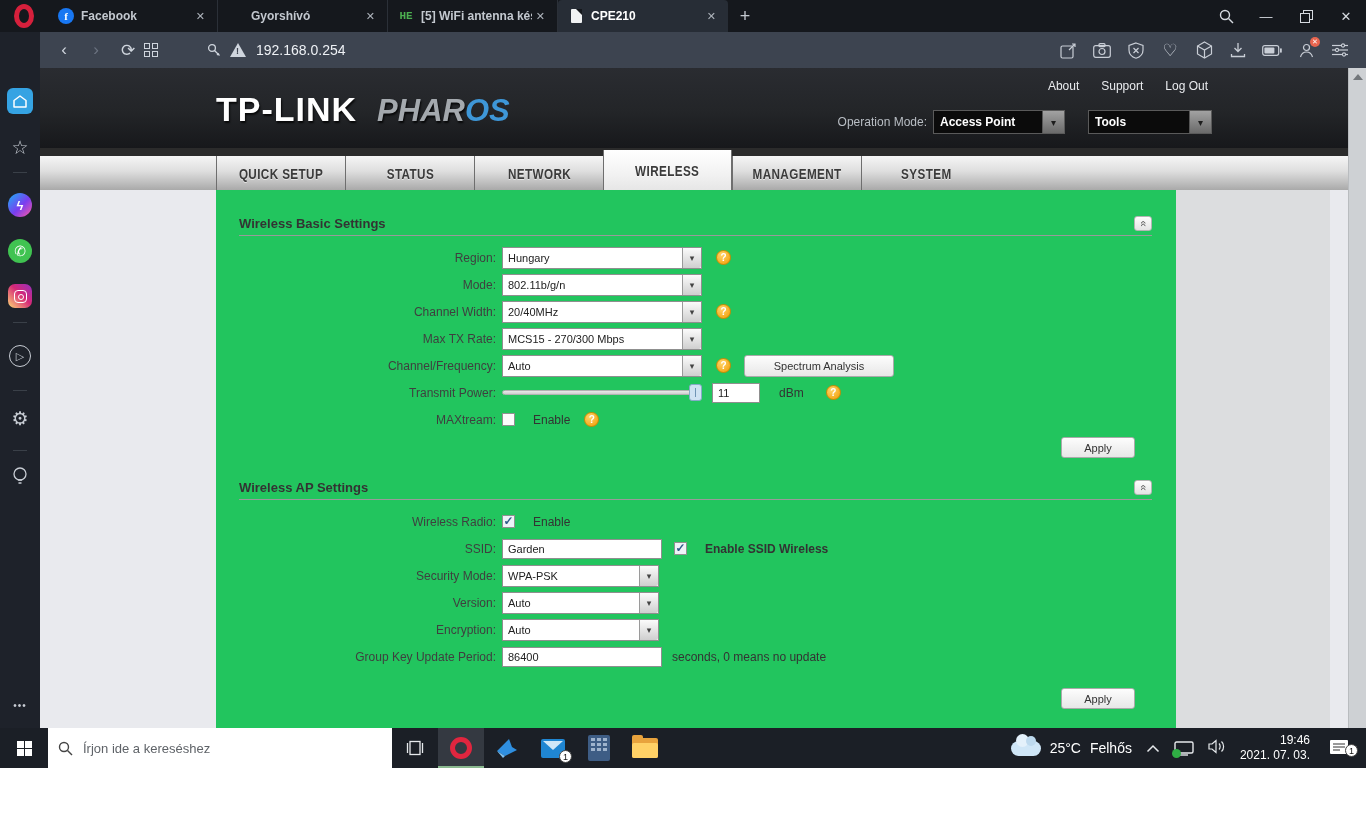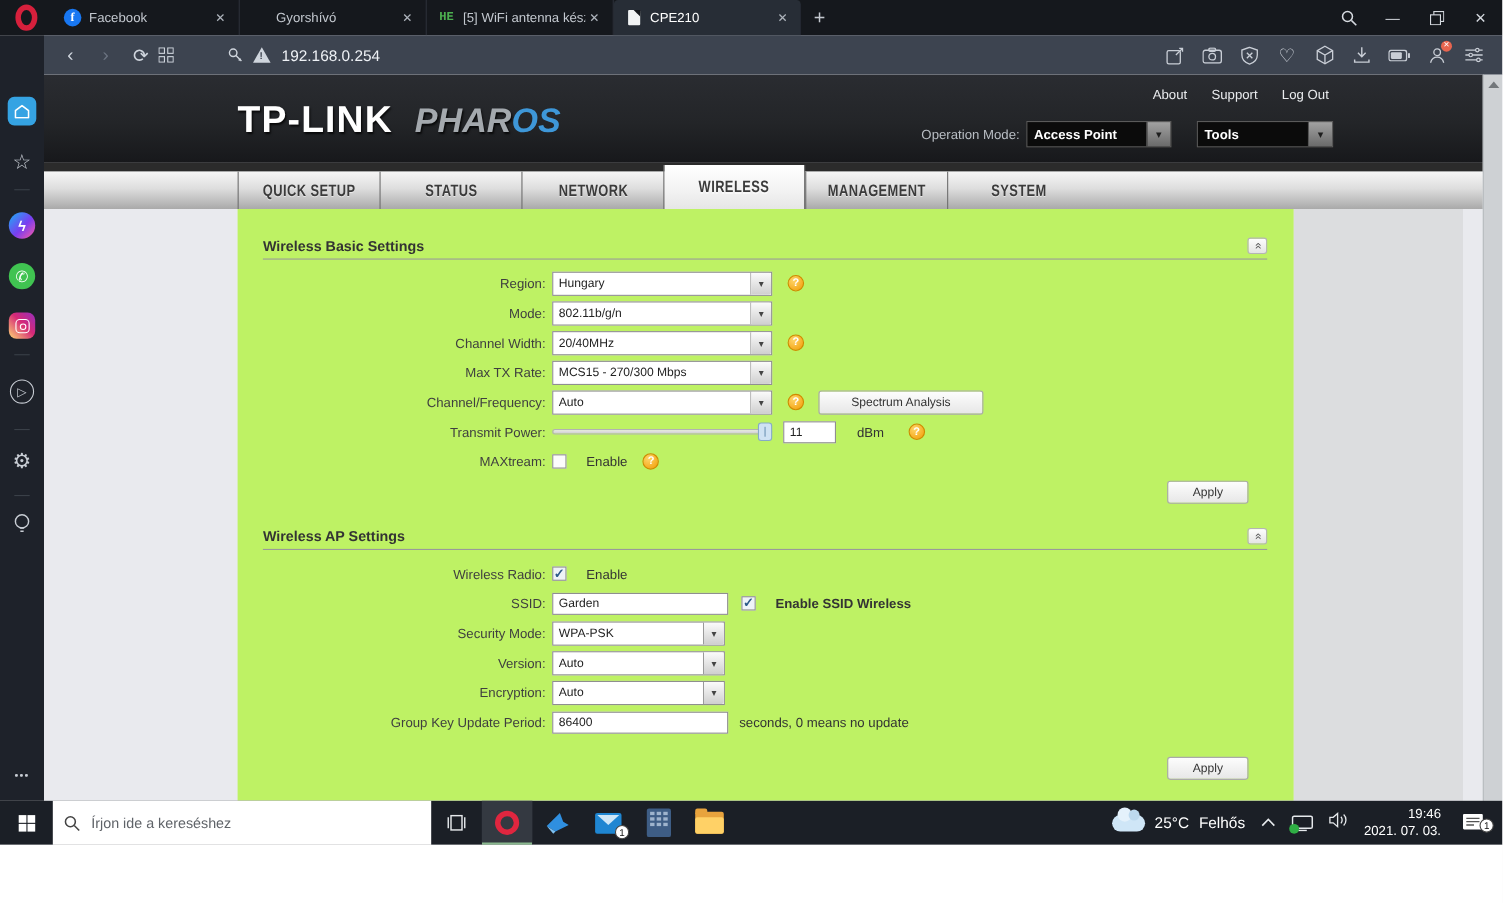--- a/index.html
+++ b/index.html
@@ -5,21 +5,21 @@
   * { margin:0; padding:0; box-sizing:border-box; }
   html,body { background:#fff; }
   body { font-family:"Liberation Sans", sans-serif; }
   .screen { position:relative; width:1366px; height:821px; background:#fff; overflow:hidden; }
 
   
   .tabbar { position:absolute; left:0; top:0; width:1366px; height:32px; background:#15181d; display:flex; align-items:stretch; }
   .opera-menu { width:48px; display:flex; align-items:center; justify-content:center; }
   .opera-o { width:20px; height:24px; border:5px solid #d6203c; border-radius:50%; }
   .btab { position:relative; width:170px; display:flex; align-items:center; padding:0 8px 0 10px; color:#c3c8cf; font-size:12px; border-right:1px solid #2b3038; }
-  .btab .ttl { flex:1; overflow:hidden; white-space:nowrap; }
+  .btab .ttl { flex:1; overflow:hidden; white-space:nowrap;font-weight:bold; }
   .btab .x { color:#aeb4bc; font-size:11px; padding:2px 4px; cursor:pointer; }
   .btab.active { background:#272d36; color:#fff; border-radius:4px 4px 0 0; border-right:none; }
   .fav { width:16px; height:16px; margin-right:7px; display:flex; align-items:center; justify-content:center; flex:0 0 16px; }
   .fav-fb { background:#1877f2; border-radius:50%; color:#fff; font-weight:bold; font-size:11px; font-family:"Liberation Serif",serif; }
   .fav-grid { display:grid; grid-template-columns:6px 6px; grid-template-rows:6px 6px; gap:2px; width:auto; height:auto; }
   .fav-grid i { background:#e8eaed; border-radius:1px; }
   .fav-he { color:#4caf50; font-size:11px; font-weight:bold; font-family:"Liberation Mono",monospace; }
   .fav-page { width:11px; height:14px; background:#f1f3f4; border-radius:1px; position:relative; }
   .fav-page:before { content:""; position:absolute; right:0; top:0; border:3px solid #15181d; border-left-color:transparent; border-bottom-color:transparent; }
   .newtab { width:34px; display:flex; align-items:center; justify-content:center; color:#c3c8cf; font-size:18px; }
@@ -69,21 +69,21 @@
   .dsel.w1 { width:132px; } .dsel.w2 { width:124px; margin-left:23px; }
 
   .navstrip { position:absolute; left:0; top:80px; width:1308px; height:8px; background:#2b2b2b; }
   .navbar { position:absolute; left:0; top:88px; width:1308px; height:34px; background:linear-gradient(180deg,#f6f6f6 0%,#dedede 45%,#bdbdbd 80%,#a9a9a9 100%); display:flex; }
   .nav-fill-l { width:176px; }
   .navtab { width:129px; display:flex; align-items:center; justify-content:center; border-left:1px solid #6e6e6e; cursor:pointer; }
   .navtab .cond { display:inline-block; transform:scaleX(.78); white-space:nowrap; font-weight:bold; font-size:15px; color:#3b3b3b; letter-spacing:.5px; text-shadow:0 1px 0 rgba(255,255,255,.55); }
   .navtab.active { position:relative; top:-6px; height:40px; background:linear-gradient(180deg,#ffffff 0%,#f2f2f2 60%,#e6e6e6 100%); border-left:1px solid #6e6e6e; border-right:1px solid #6e6e6e; z-index:2; }
 
   .page { position:absolute; left:0; top:122px; width:1308px; height:538px; background:#e9eaee; overflow:hidden; }
-  .content { position:absolute; left:176px; top:0; width:960px; height:538px; background:#bef264; }
+  .content { position:absolute; left:176px; top:0; width:960px; height:538px; background:#22c55e; }
   .right-margin { position:absolute; left:1136px; top:0; width:154px; height:538px; background:#dcdddf; }
   .vscroll { position:absolute; right:0; top:0; width:18px; height:660px; background:#ced1d4; border-left:1px solid #b9bcbf; }
   .vscroll .up { width:18px; height:18px; display:flex; align-items:center; justify-content:center; }
   .vscroll .up i { width:0; height:0; border-left:5px solid transparent; border-right:5px solid transparent; border-bottom:6px solid #73777b; }
 
   
   .sect-head { display:flex; align-items:center; margin:0 24px 0 23px; padding-bottom:4px; border-bottom:1px solid #9a9a9a; }
   .sect-head.first { margin-top:26px; }
   .sect-title { font-size:13px; font-weight:bold; color:#333; flex:1; }
   .collapse-btn { width:18px; height:15px; border:1px solid #b5b5b5; border-radius:3px; background:linear-gradient(#fdfdfd,#e4e4e4); display:flex; align-items:center; justify-content:center; cursor:pointer; }

